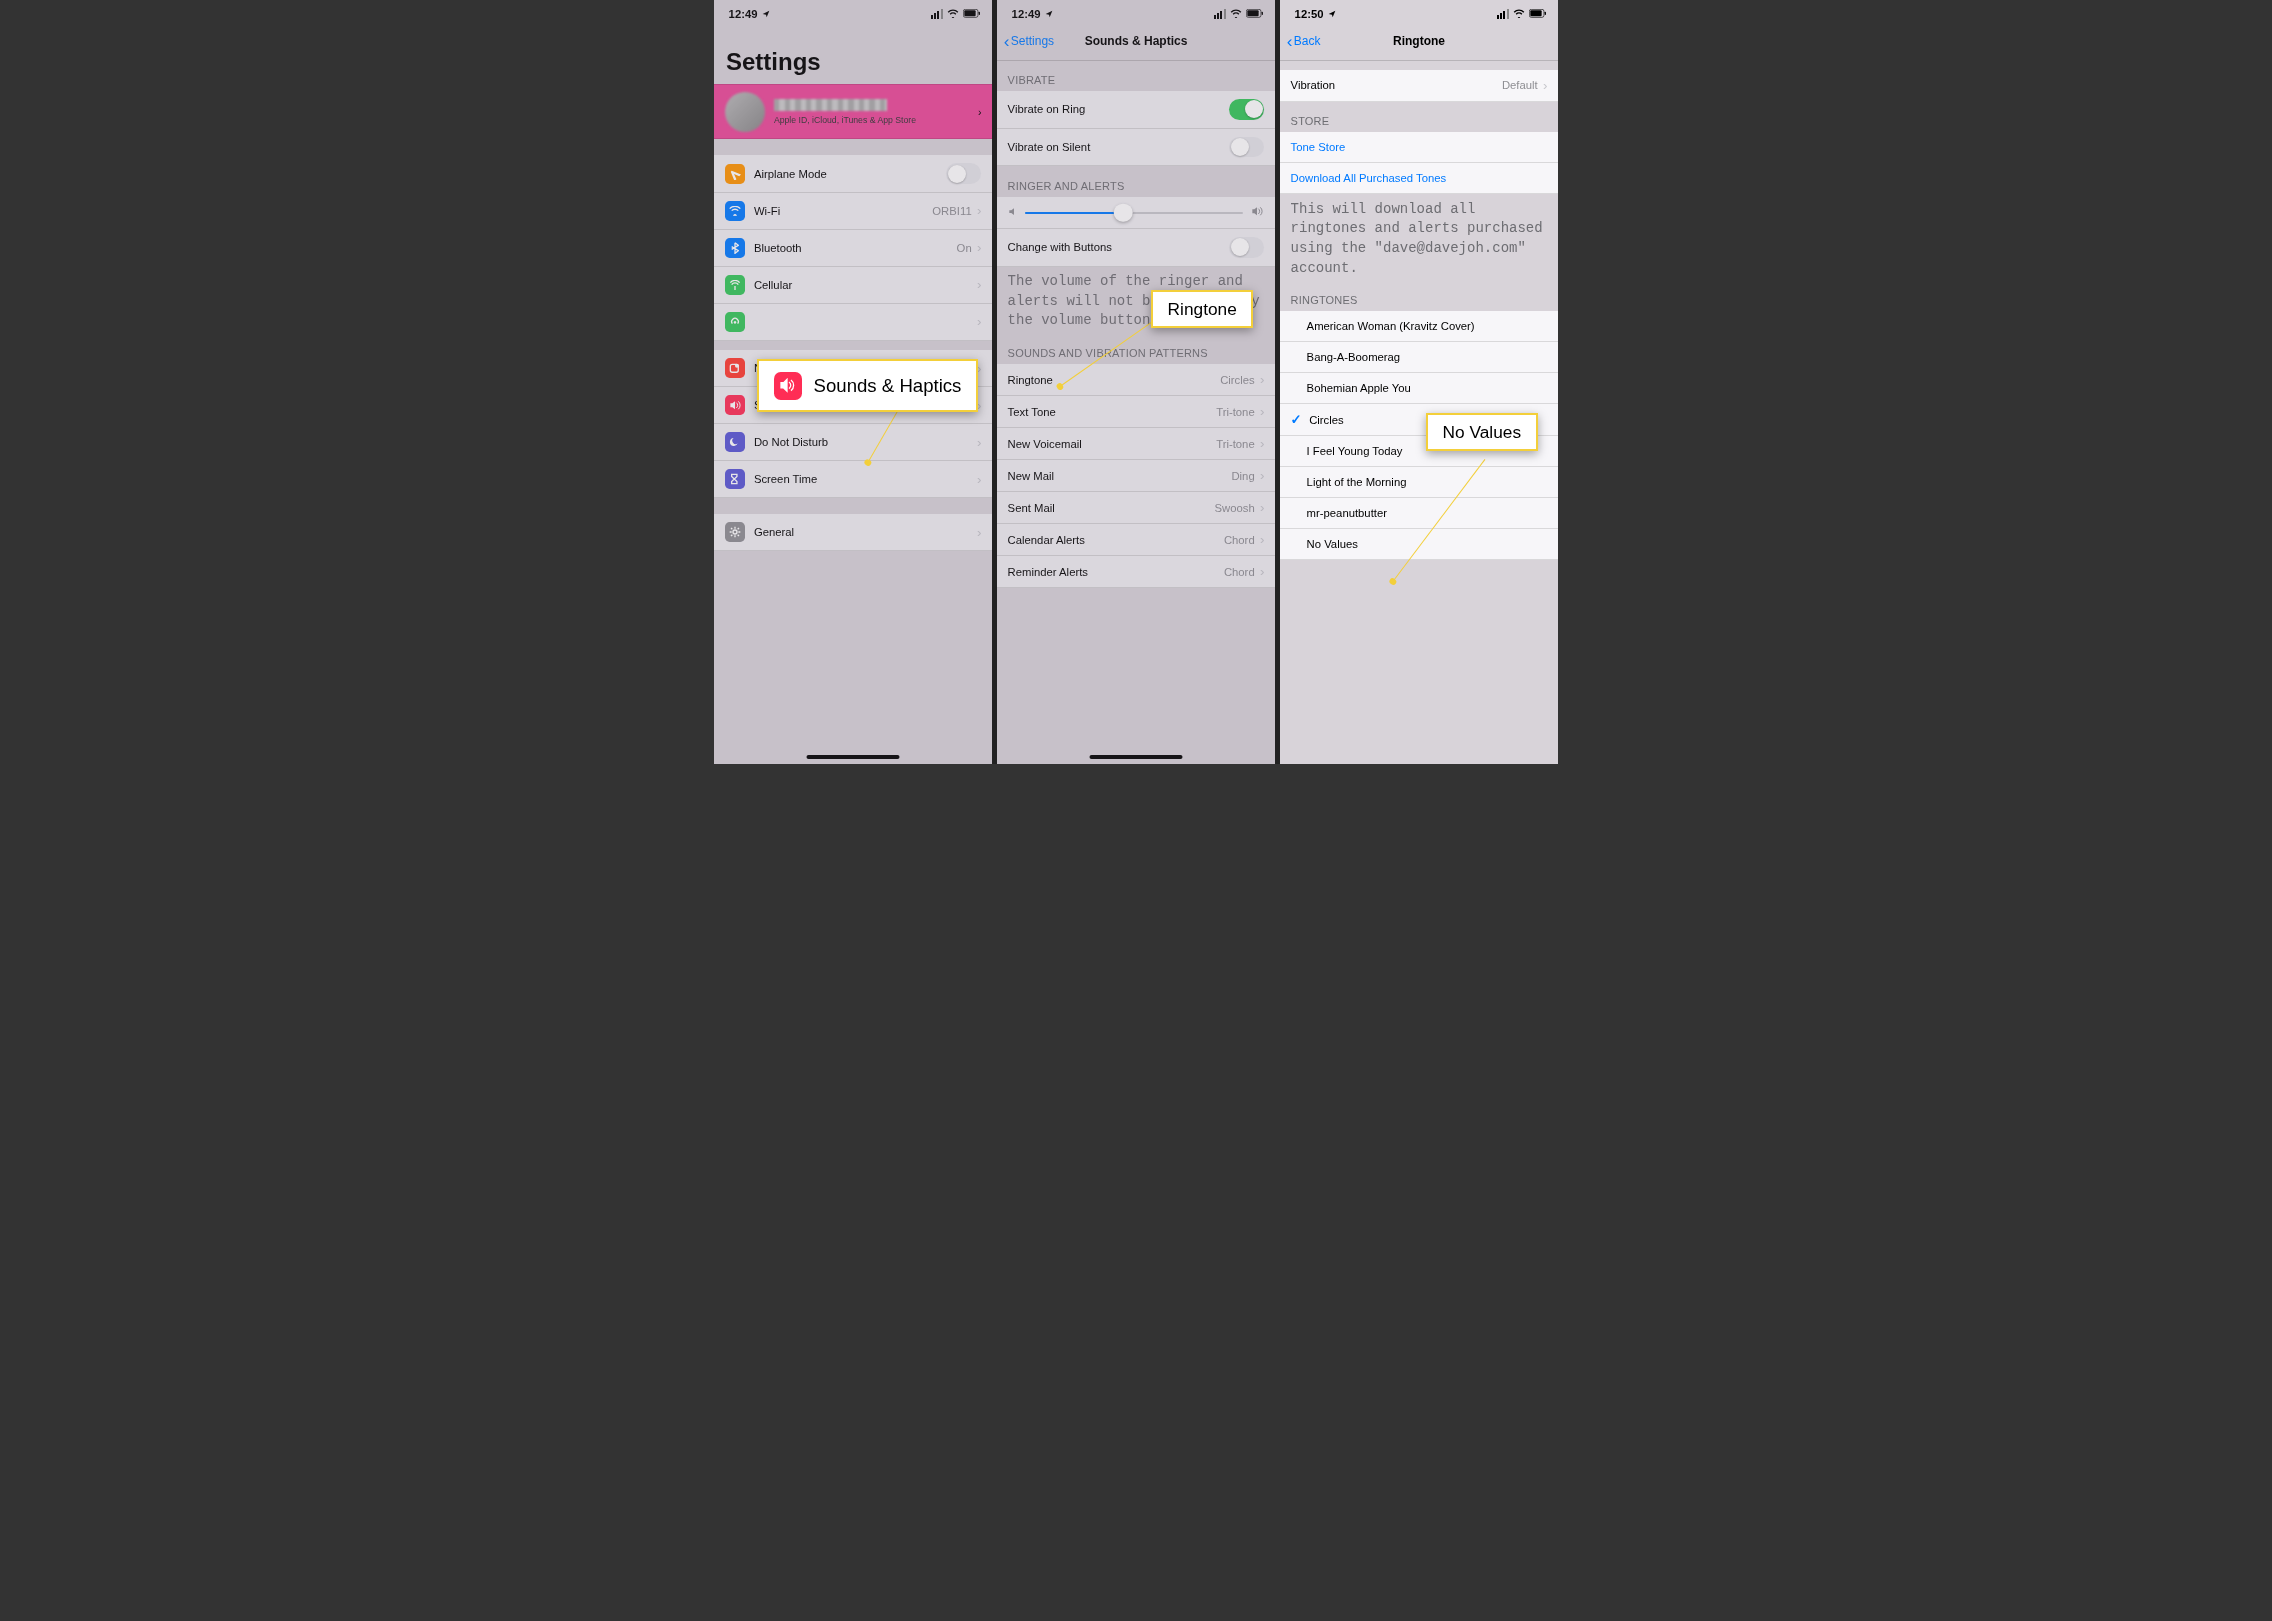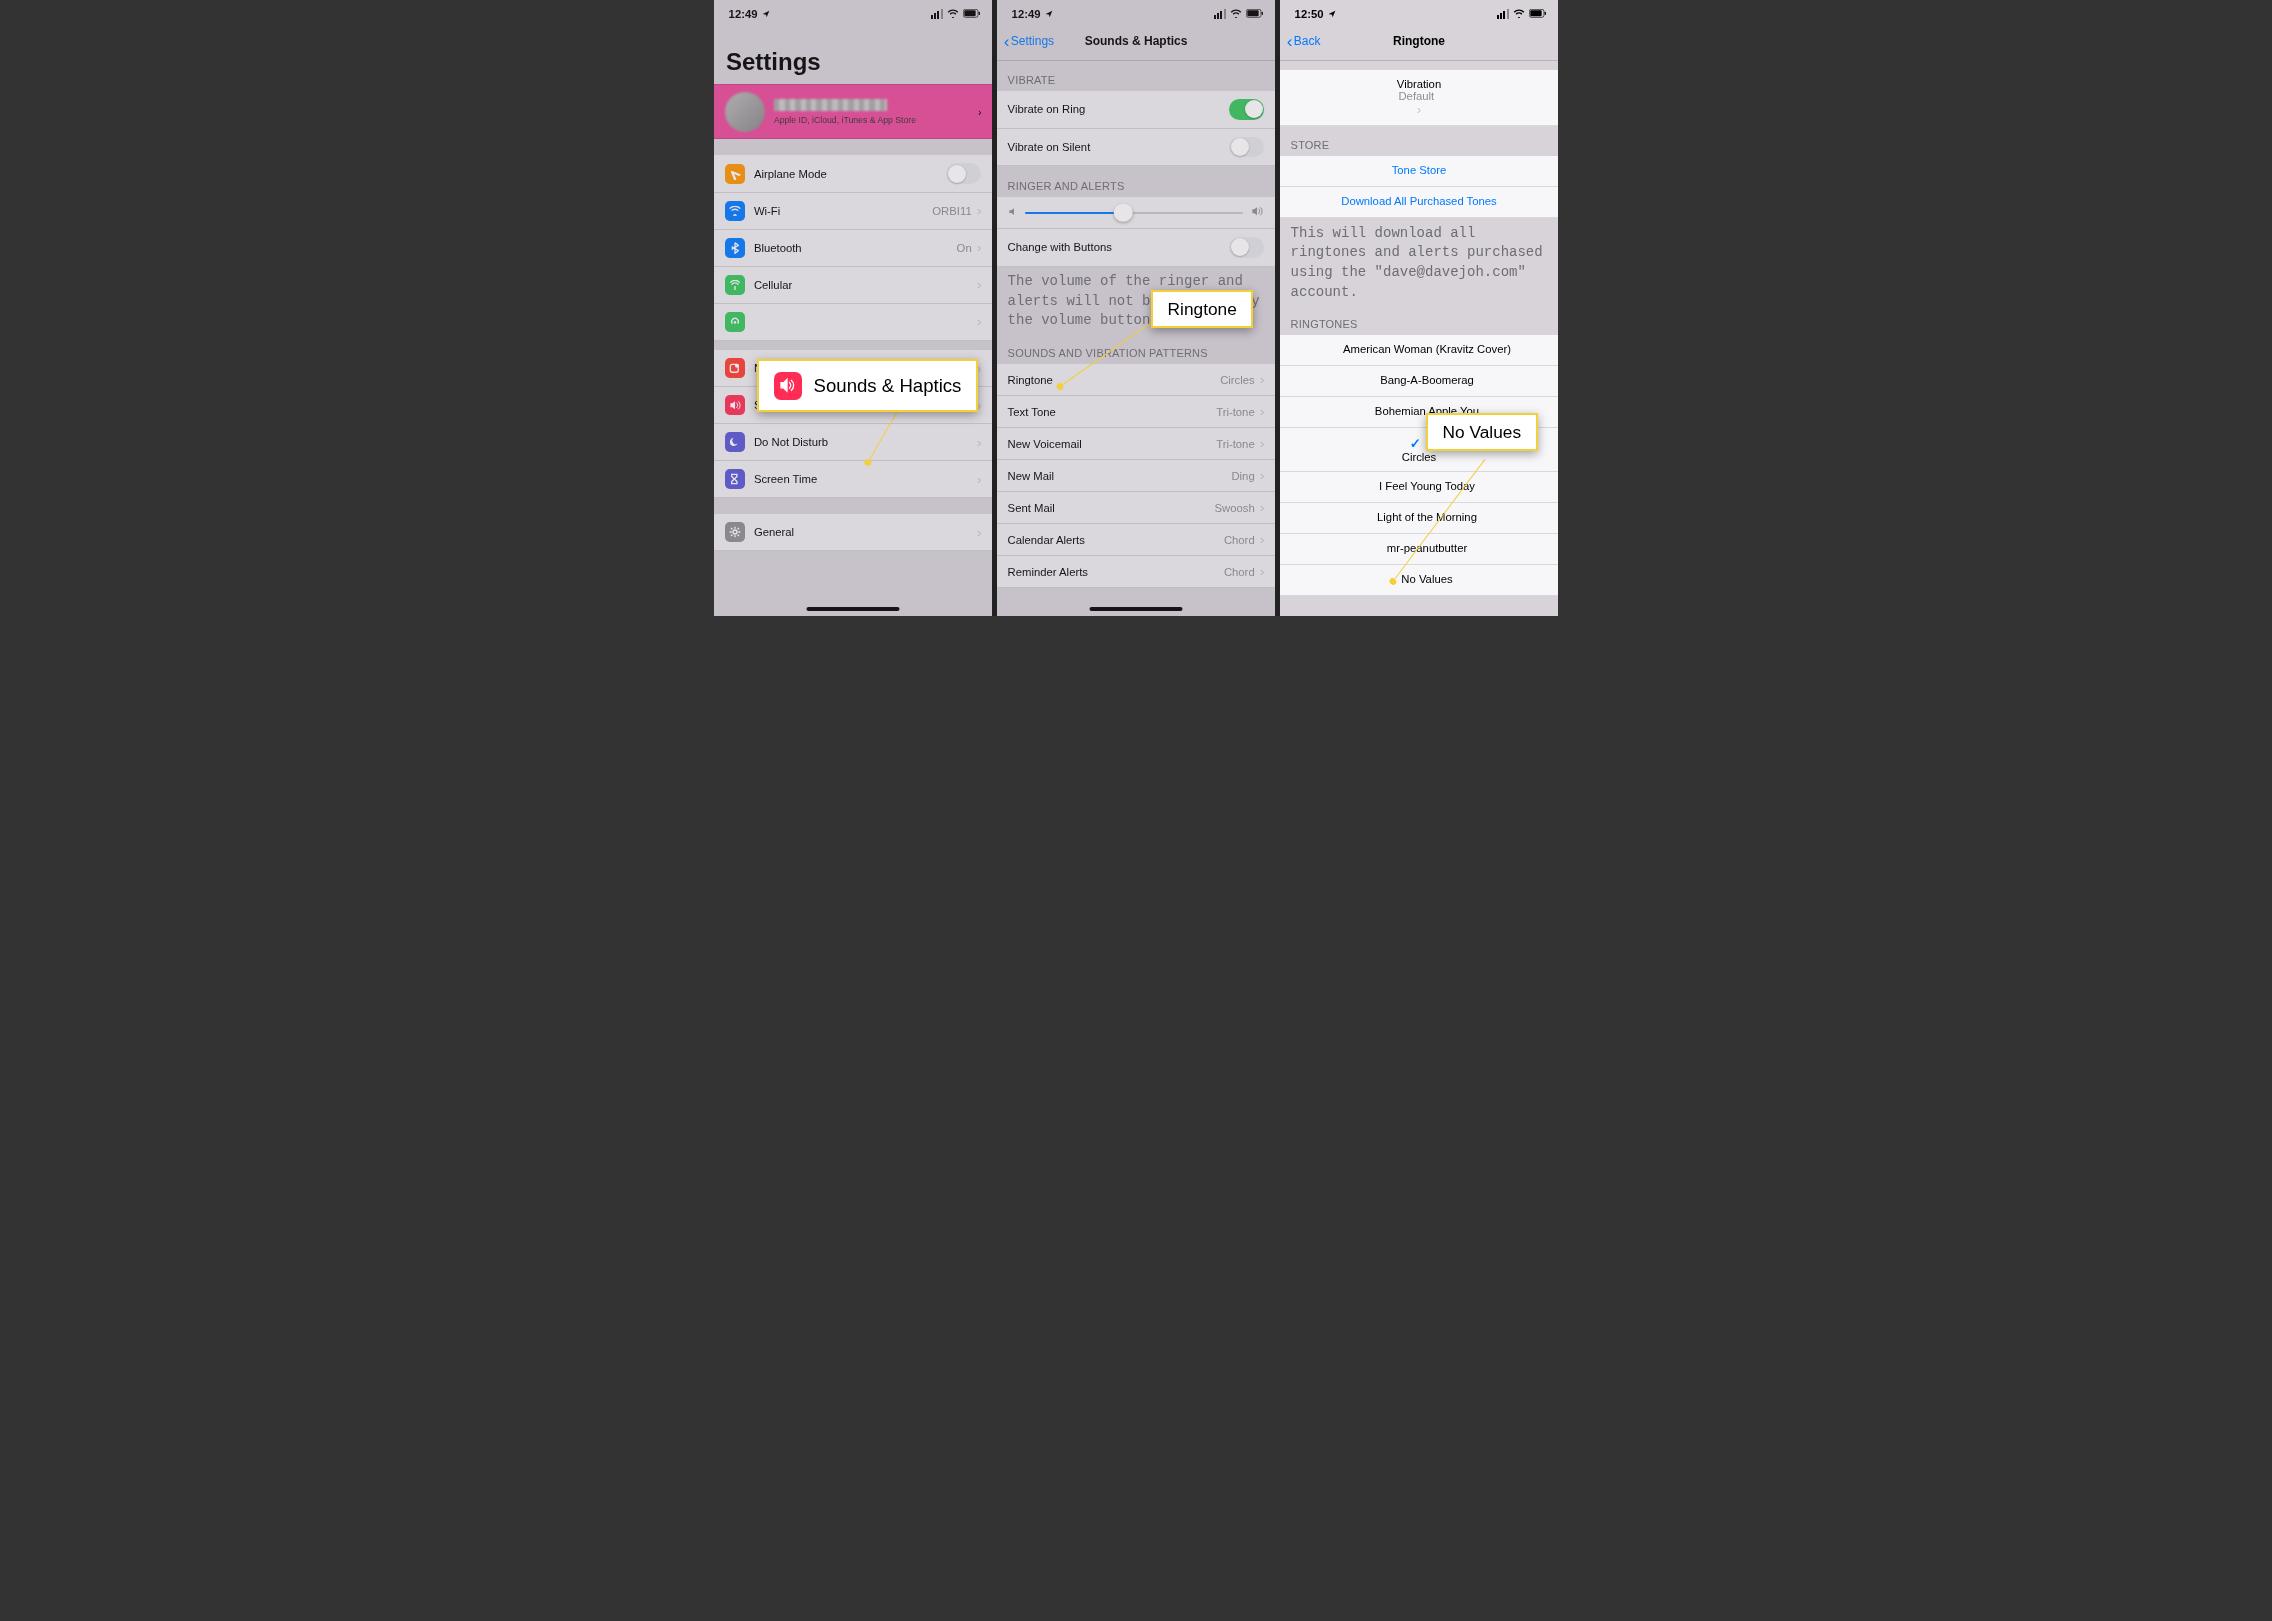--- a/index.html
+++ b/index.html
@@ -7,21 +7,21 @@
     font-family: -apple-system, "Helvetica Neue", Arial, sans-serif;
     background: #333;
     display: flex;
     justify-content: center;
     align-items: flex-start;
     padding: 0;
   }
   .canvas {
     display: flex;
     width: 844px;
-    height: 616px;
+    height: 764px;
     background: #222;
   }
   .phone {
     flex: 1;
     background: #d8d3d9;
     position: relative;
     overflow: hidden;
     border-right: 5.3px solid #222;
   }
   .phone:last-child { border-right: none; }
@@ -89,21 +89,21 @@
   .row {
     display: flex;
     align-items: center;
     padding: 8px 10.6px;
     background: #efeef2;
     border-bottom: 0.7px solid rgba(0,0,0,0.12);
     font-size: 11.3px;
     min-height: 31px;
     position: relative;
   }
-  .row.white { background: #f7f6f9; flex-direction: column; }
+  .row.white { background: #f7f6f9; }
   .row .label { flex: 1; }
   .row .value { color: #8e8e93; margin-right: 5.3px; }
   .row .chevron { color: #c7c7cc; font-size: 13.3px; }
   .row .link { color: #007aff; }
   .app-icon {
     width: 20px; height: 20px; border-radius: 4.7px;
     margin-right: 9.3px; display: flex; align-items: center; justify-content: center;
     color: #fff; font-size: 10.6px;
   }
   .checkmark { color: #007aff; font-size: 13.3px; width: 18.6px; text-align: left; font-weight: 600;}

